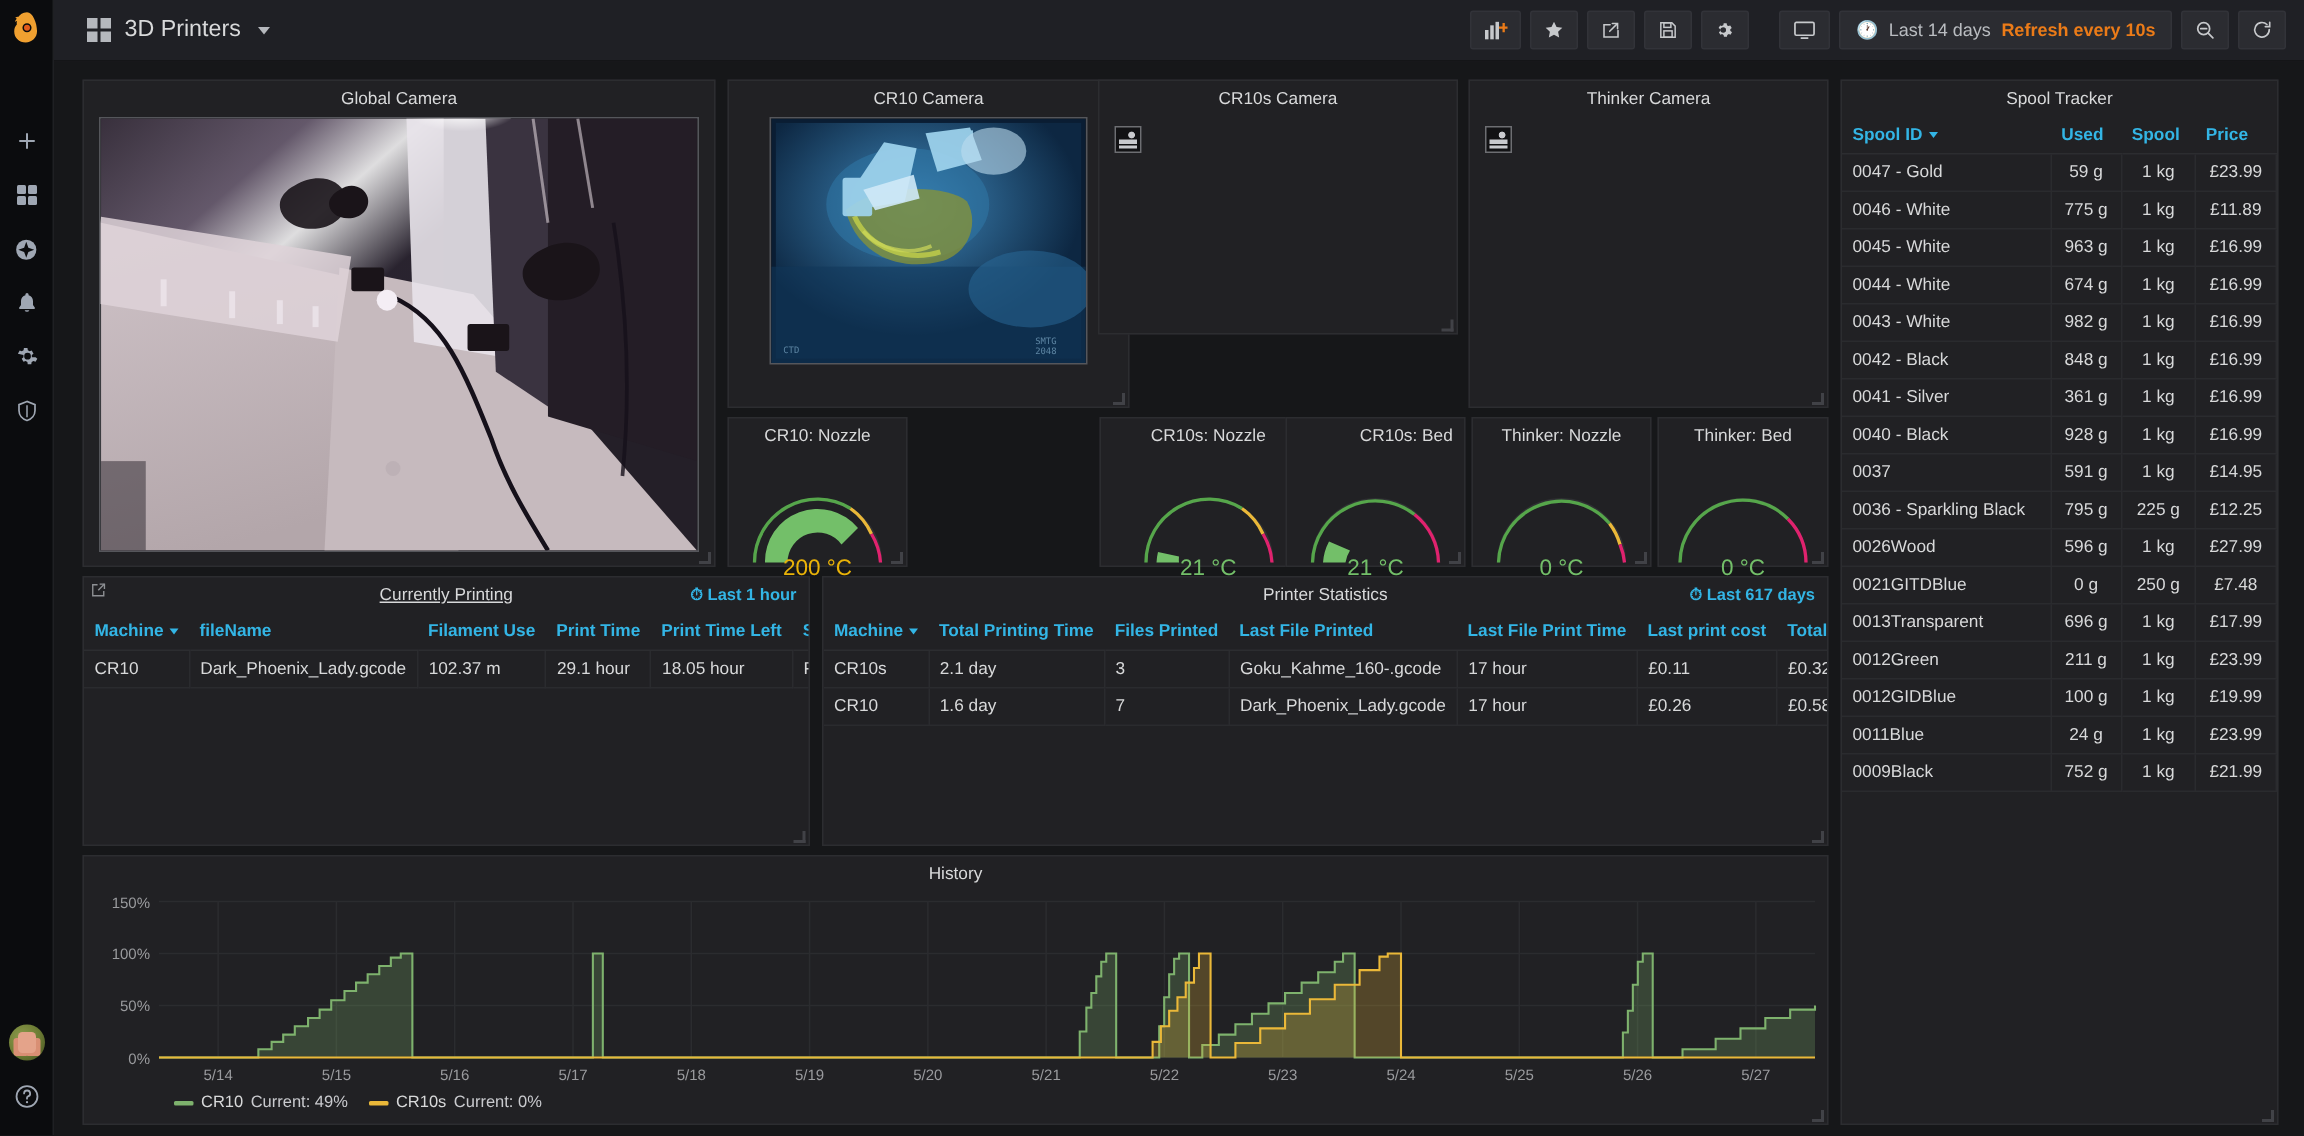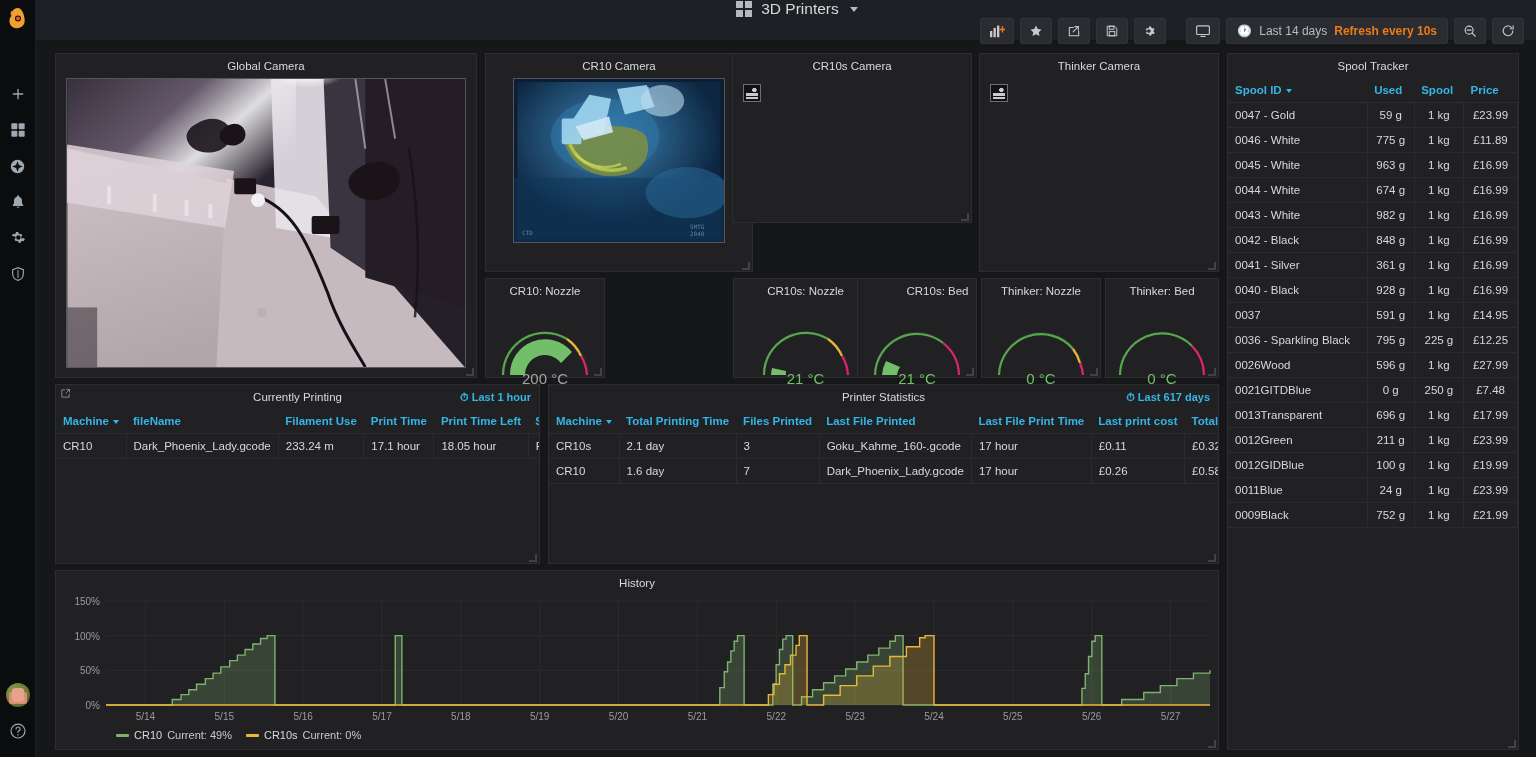--- a/index.html
+++ b/index.html
@@ -33,21 +33,21 @@
   .avatar:before{
     content:""; position:absolute; left:6px; top:5px; width:12px; height:14px;
     background:#e4a38a; border-radius:3px;
     box-shadow: -4px 3px 0 -1px #d98f74, 4px 3px 0 -1px #d98f74;
   }
 
   
   #topnav {
     position: absolute; left: 36px; top: 0; width: 1500px; height: 41px;
     background: #1f2025; border-bottom: 1px solid #141517;
-    display: flex; align-items: center; flex-direction: column;
+    display: flex; align-items: center;
   }
   .dash-title-wrap { display:flex; align-items:center; gap:9px; padding-left: 22px; }
   .grid-glyph { display:grid; grid-template-columns: 7px 7px; grid-template-rows: 7px 7px; gap:2px; }
   .grid-glyph i { background:#b5b8bd; display:block; }
   #dash-title { font-size: 15.5px; color:#d8d9da; }
   .caret-down { width:0;height:0;border-left:4px solid transparent;border-right:4px solid transparent;border-top:5px solid #b5b8bd; margin-left:2px; }
 
   .nav-right { margin-left:auto; display:flex; align-items:center; gap:6px; padding-right: 12px; }
   .tbtn {
     height: 26px; min-width: 30px; padding: 0 8px;
@@ -392,21 +392,21 @@
     <div class="panel-title">CR10: Nozzle</div>
     <div class="gauge-wrap">
       <div class="gauge">
         <svg width="112" height="78" viewBox="0 0 112 78">
           <path d="M14 74 A42 42 0 0 1 98 74" fill="none" stroke="#2f3033" stroke-width="2"></path>
           <path d="M14 74 A42 42 0 0 1 78 38" fill="none" stroke="#56a64b" stroke-width="2.2"></path>
           <path d="M78 38 A42 42 0 0 1 92 55" fill="none" stroke="#eab839" stroke-width="2.2"></path>
           <path d="M92 55 A42 42 0 0 1 98 74" fill="none" stroke="#e0226e" stroke-width="2.2"></path>
           <path d="M21 74 A35 35 0 0 1 83 51 L72 62 A20 20 0 0 0 36 74 z" fill="#73bf69"></path>
         </svg>
-        <div class="gauge-val" style="color:#a3a3a3">200 °C</div>
+        <div class="gauge-val" style="color:#eab308">200 °C</div>
       </div>
     </div>
     <div class="panel-resize"></div>
   </div>
 
 
   <div class="panel" style="left:697px; top:237px; width:145px; height:100px;">
     <div class="panel-title">CR10s: Nozzle</div>
     <div class="gauge-wrap">
       <div class="gauge">
@@ -463,21 +463,21 @@
           <path d="M14 74 A42 42 0 0 1 98 74" fill="none" stroke="#2f3033" stroke-width="2"></path>
           <path d="M14 74 A42 42 0 0 1 86 45" fill="none" stroke="#56a64b" stroke-width="2.2"></path>
           <path d="M86 45 A42 42 0 0 1 98 74" fill="none" stroke="#e0226e" stroke-width="2.2"></path>
         </svg>
         <div class="gauge-val" style="color:#73bf69">0 °C</div>
       </div>
     </div>
     <div class="panel-resize"></div>
   </div>
 
-  <div class="panel" style="left:19px; top:343px; width:485px; height:180px;">
+  <div class="panel" style="left:19px; top:343px; width:485px; height:180px;text-decoration:underline;">
     <span class="panel-extlink">
       <svg width="11" height="11" viewBox="0 0 24 24" fill="none" stroke="currentColor" stroke-width="2">
           <path d="M20 13v7H4V4h7"></path>
           <path d="M14 3h7v7"></path>
           <path d="M21 3l-9 9"></path>
         </svg>
     </span>
     <div class="panel-title">Currently Printing<span class="panel-time">
         <span>⏱</span>
         <span>Last 1 hour</span>
@@ -492,22 +492,22 @@
               <th>Filament Use</th>
               <th>Print Time</th>
               <th>Print Time Left</th>
               <th>Status</th>
             </tr>
           </thead>
         <tbody>
             <tr>
               <td>CR10</td>
               <td>Dark_Phoenix_Lady.gcode</td>
-              <td>233.24 m</td>
-              <td>17.1 hour</td>
+              <td>102.37 m</td>
+              <td>29.1 hour</td>
               <td>18.05 hour</td>
               <td>Printing</td>
             </tr>
           </tbody>
       </table>
     </div>
     <div class="panel-resize"></div>
   </div>
 
   <div class="panel" style="left:512px; top:343px; width:671px; height:180px;">

